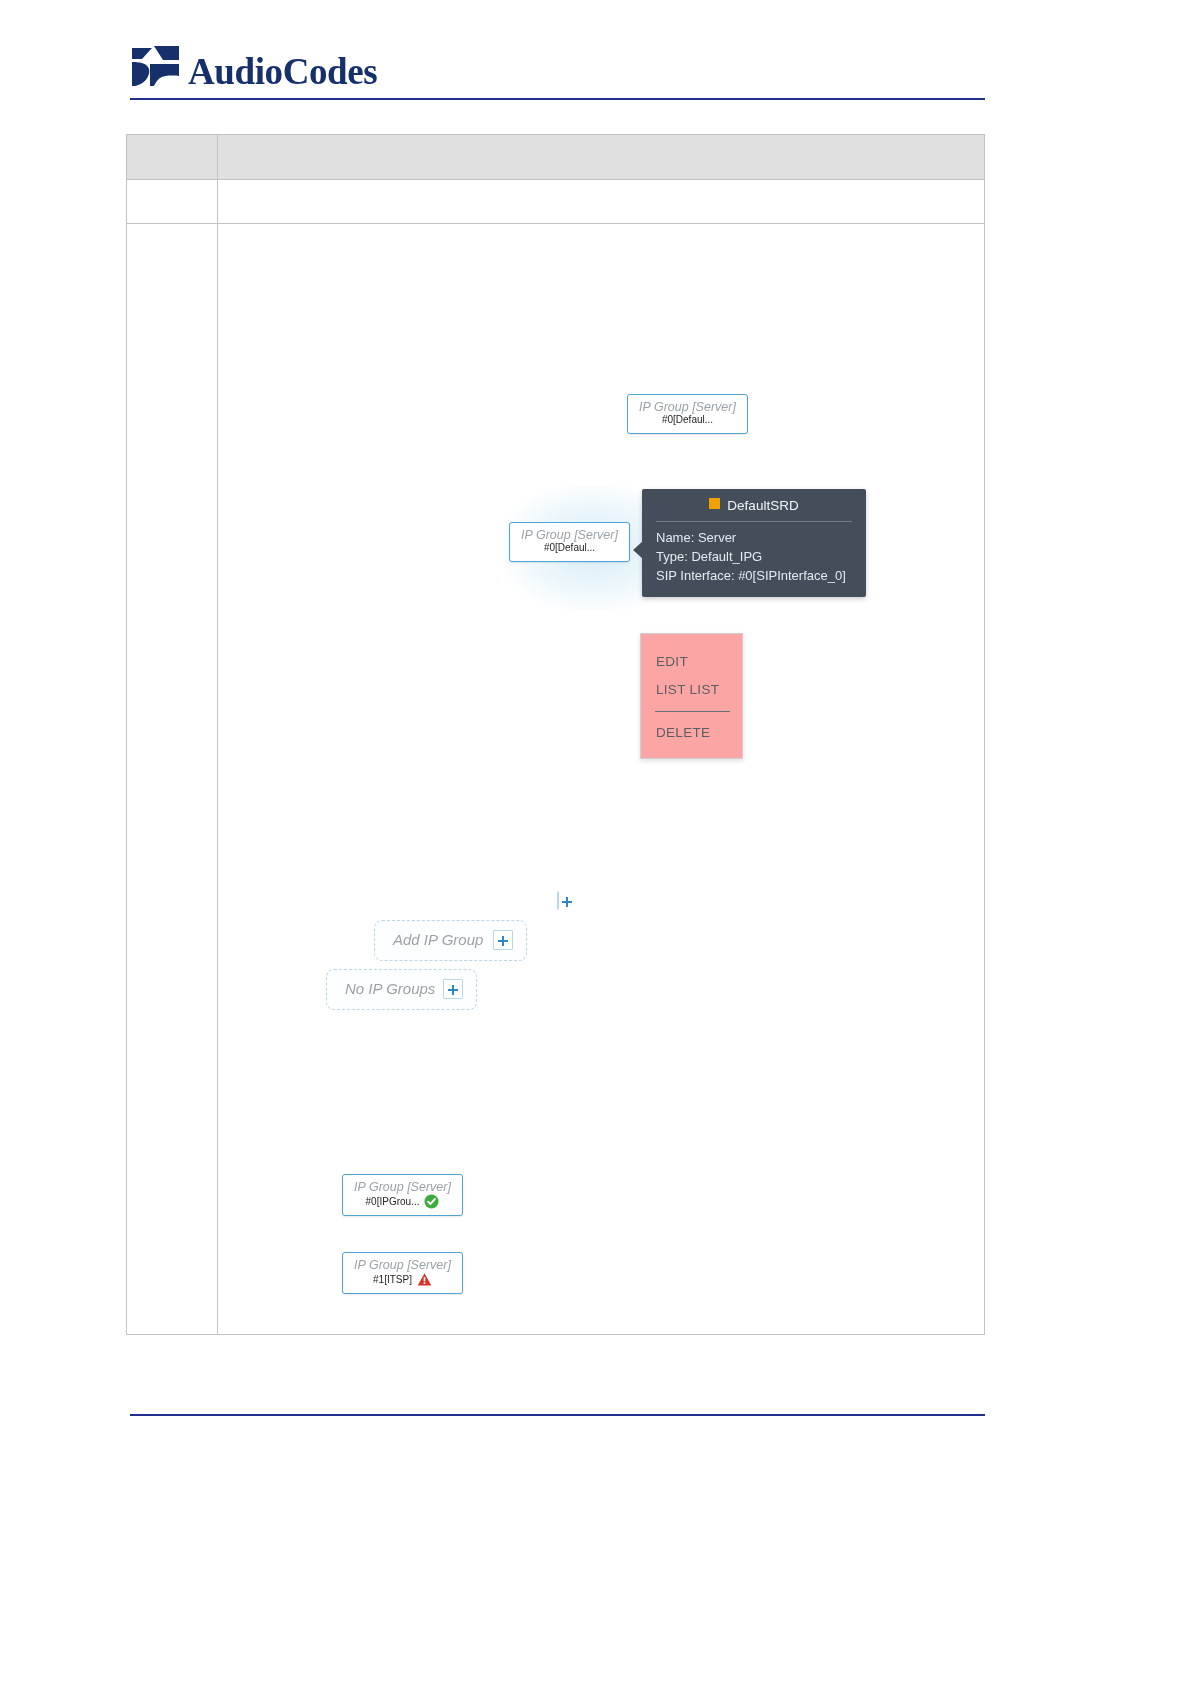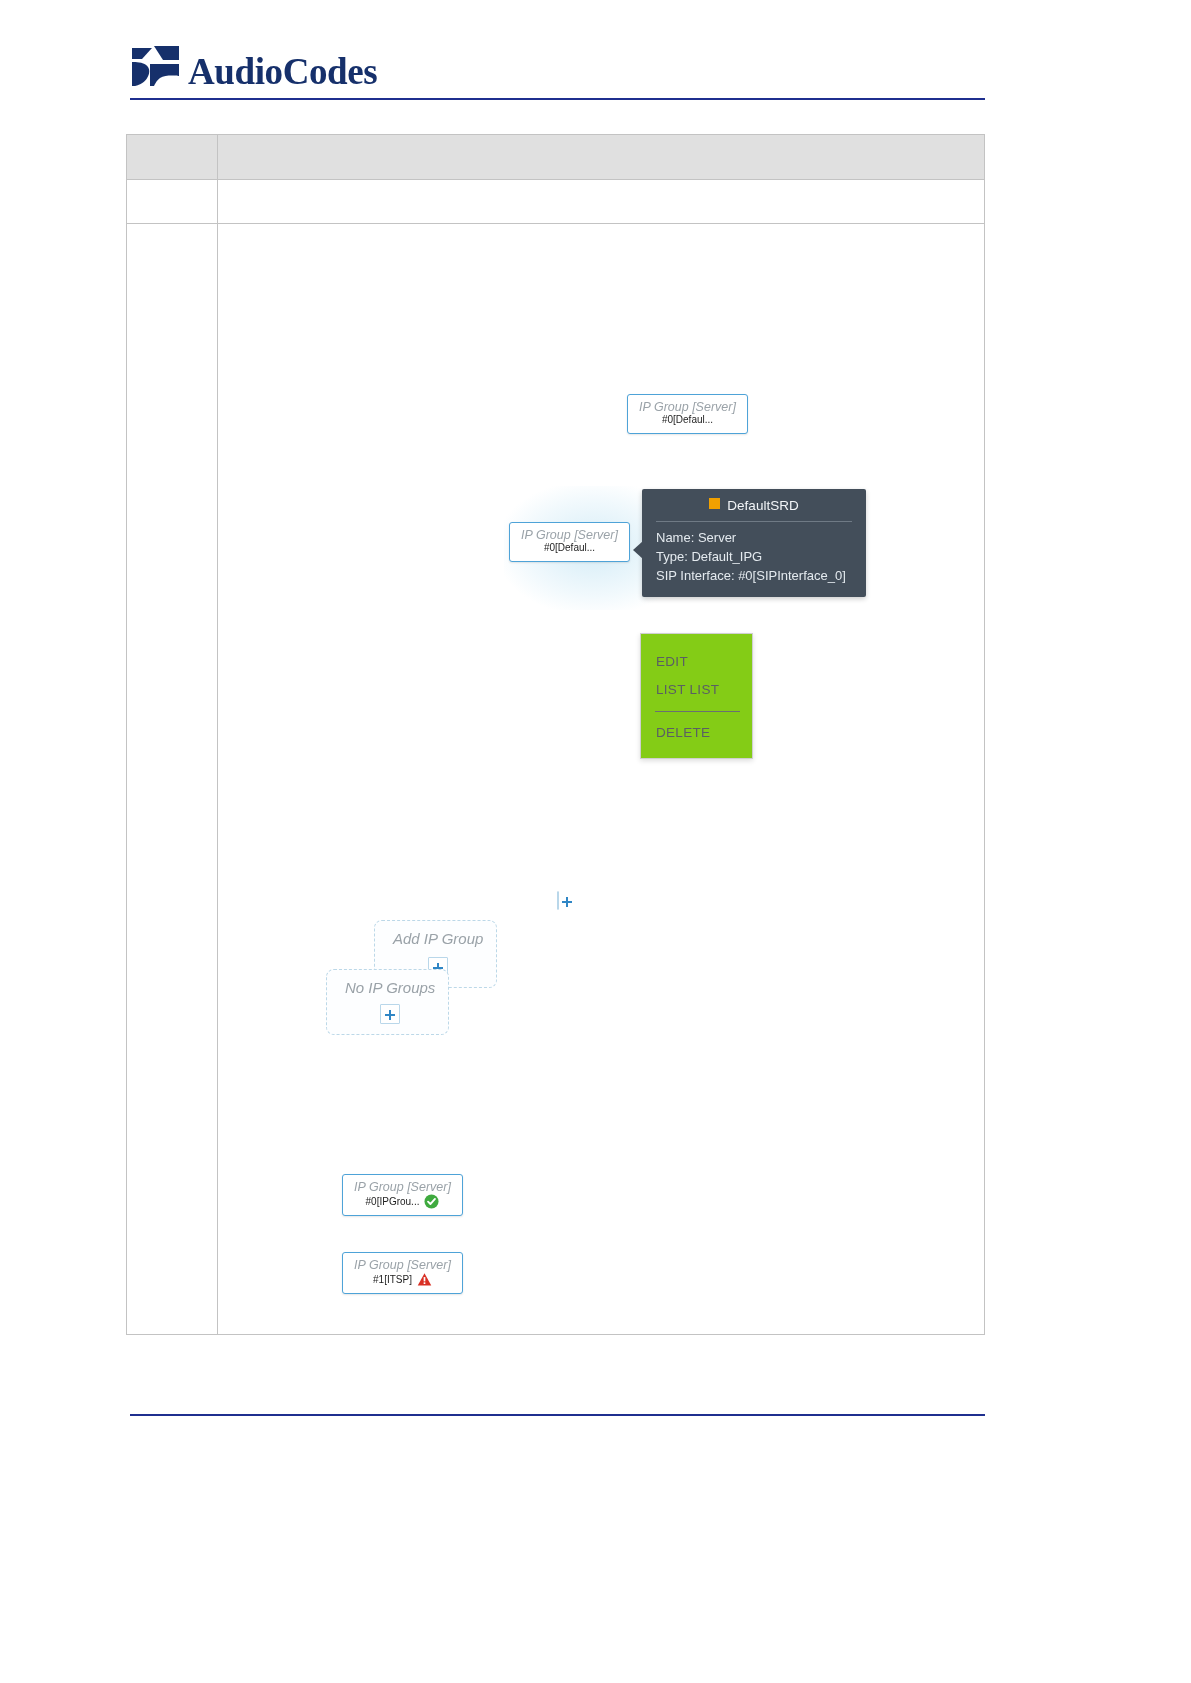--- a/index.html
+++ b/index.html
@@ -204,24 +204,24 @@
     top: 52px;
     width: 0; height: 0;
     border-top: 9px solid transparent;
     border-bottom: 9px solid transparent;
     border-right: 10px solid #434e5a;
   }
 
   
   .ctx-menu {
     position: absolute;
-    background: #84cc16;
+    background: #fca5a5;
     border: 1px solid #cfcfcf;
     box-shadow: 0 2px 5px rgba(0,0,0,0.13);
-    width: 113px;
+    width: 103px;
     box-sizing: border-box;
     padding: 14px 0 10px 0;
   }
   .ctx-item {
     font-size: 13.5px;
     color: #5a5f63;
     letter-spacing: 0.3px;
     padding: 6px 0 6px 15px;
     line-height: 1.2;
     white-space: nowrap;
@@ -237,21 +237,20 @@
     position: absolute;
     box-sizing: border-box;
     border: 1px dashed #bcd8e8;
     border-radius: 8px;
     background: #fdfeff;
     display: flex;
     align-items: center;
     gap: 10px;
     padding: 9px 13px 10px 18px;
     white-space: nowrap;
-    flex-direction: column;
   }
   .add-pill-label {
     font-family: "Liberation Sans", sans-serif;
     font-style: italic;
     font-size: 15px;
     color: #9aa2a8;
     line-height: 1.15;
   }
   .plus-btn {
     width: 20px; height: 20px;

